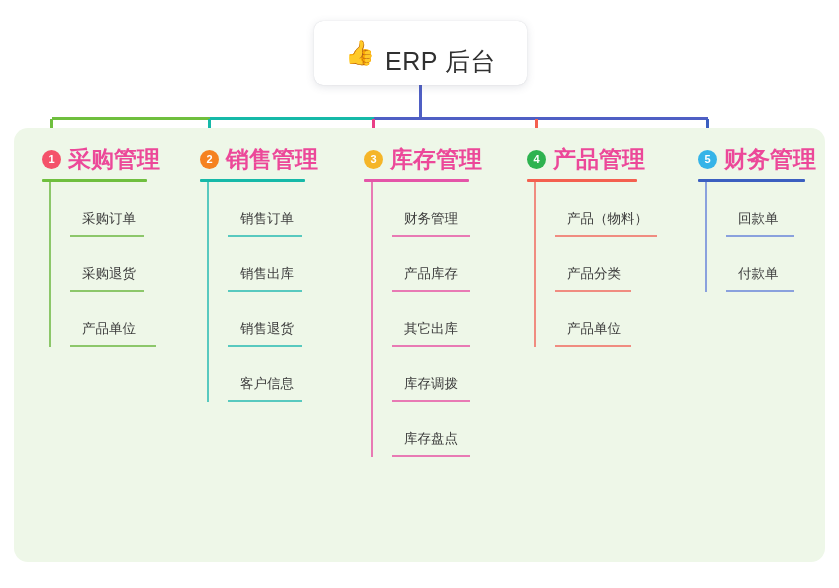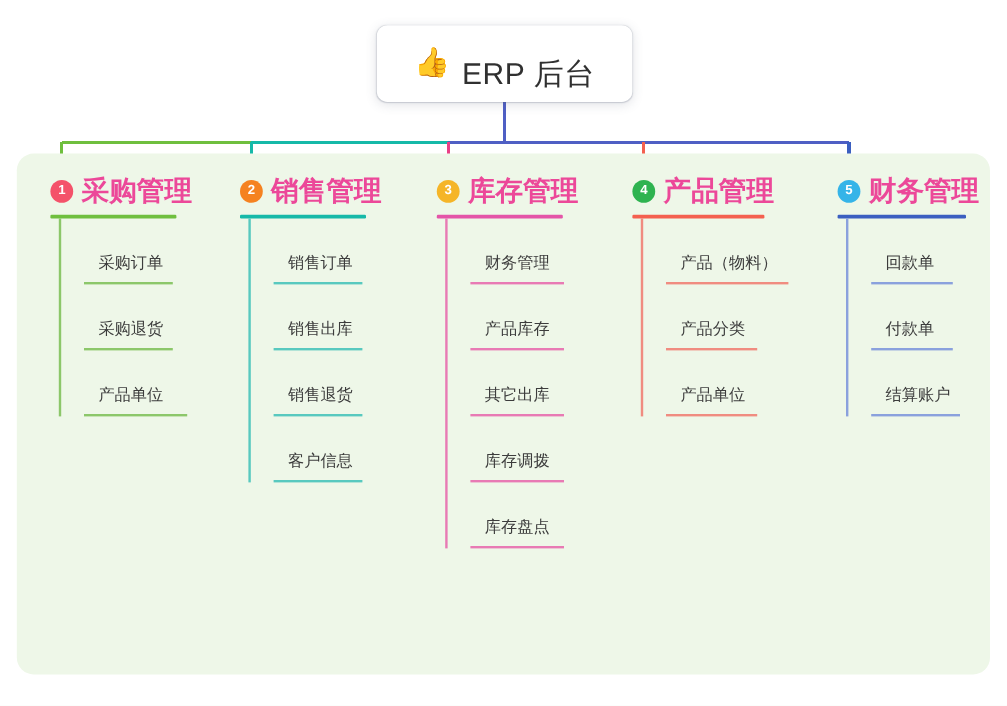--- a/index.html
+++ b/index.html
@@ -275,21 +275,17 @@
         <div class="col-body">
           <div class="spine" style="background: rgb(138, 161, 221);"></div>
           <div class="leaf">
             <span class="leaf-label">回款单</span>
             <div class="leaf-rule" style="background: rgb(138, 161, 221); width: 68px;"></div>
           </div>
           <div class="leaf">
             <span class="leaf-label">付款单</span>
             <div class="leaf-rule" style="background: rgb(138, 161, 221); width: 68px;"></div>
           </div>
-          <div class="leaf">
-            <span class="leaf-label">结算账户</span>
-            <div class="leaf-rule" style="background: rgb(138, 161, 221); width: 74px;"></div>
-          </div>
         </div>
       </div>
     </div>
 
 </div>
 
 </body></html>

